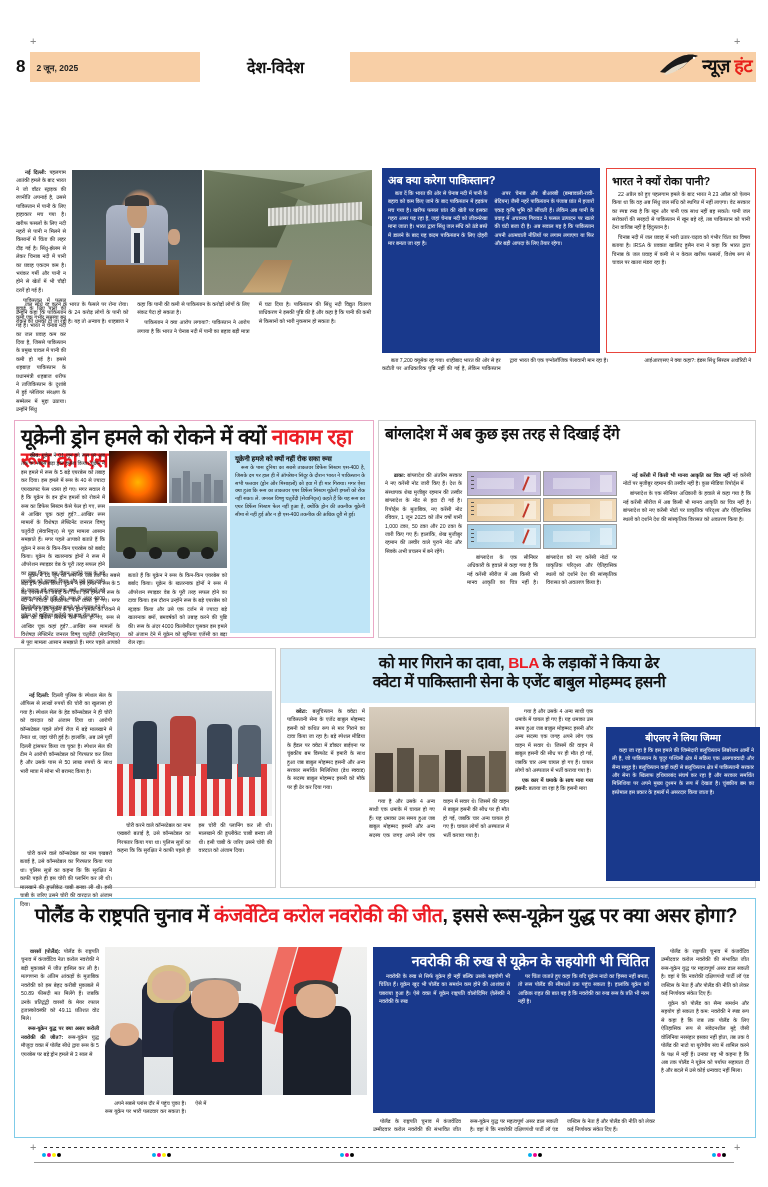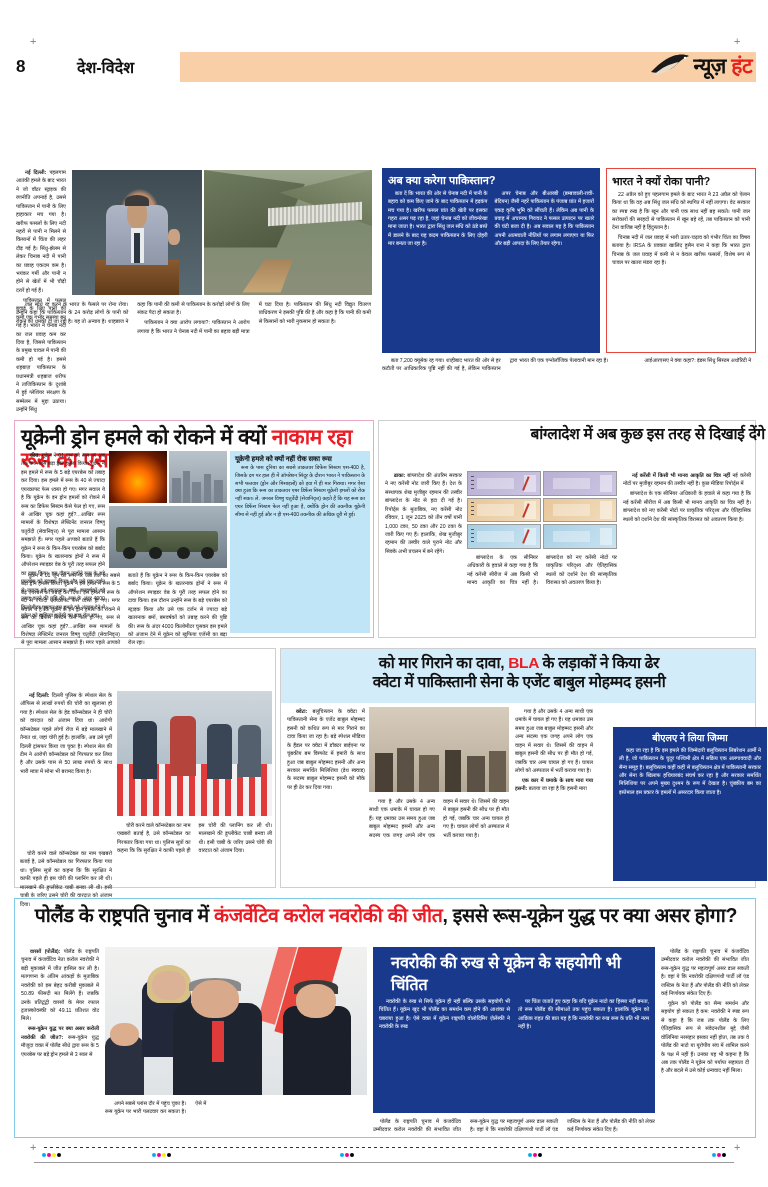--- a/index.html
+++ b/index.html
@@ -20,21 +20,21 @@
   .page-num { background:#fff; color:#111; font-weight:bold; font-size:17px;
     display:flex; align-items:center; padding:0 5px 0 2px; }
   .date-strip { background:#f8cfa6; flex:0 0 170px; display:flex; align-items:center;
     padding-left:6px; font-size:8.5px; font-weight:bold; color:#222; }
   .section-title { flex:0 0 150px; display:flex; align-items:center; justify-content:center;
     font-size:16px; font-weight:bold; color:#111; background:#fff; }
   .band-right { flex:1; background:#f8cfa6; position:relative; }
   .logo-wrap { position:absolute; right:4px; top:-6px; height:38px; display:flex;
     align-items:center; gap:2px; }
   .logo-bird { width:42px; height:26px; position:relative; }
-  .logo-text { font-size:21px; font-weight:bold; letter-spacing:-0.5px; }
+  .logo-text { font-size:18px; font-weight:bold; letter-spacing:-0.5px; }
   .logo-text .red { color:#e8211a; }
 
   
   .main-head { position:absolute; left:14px; top:84px; width:742px;
     font-size:31.5px; font-weight:bold; letter-spacing:-0.5px; line-height:1.08;
     text-align:center; white-space:nowrap; }
   .main-head .red { color:#ec1c24; }
 
   .sub-head { position:absolute; left:20px; top:134px; width:730px; height:22px;
     background:#5ec7f0; color:#111; font-size:12.5px; font-weight:bold;
@@ -187,20 +187,21 @@
 
 <div class="page">
 
   <div class="crop" style="left:30px;top:36px;">+</div>
   <div class="crop" style="left:734px;top:36px;">+</div>
   <div class="crop" style="left:30px;top:1142px;">+</div>
   <div class="crop" style="left:734px;top:1142px;">+</div>
 
   <div class="masthead">
     <div class="page-num">8</div>
+    <div class="date-strip">2 जून, 2025</div>
     <div class="section-title">देश-विदेश</div>
     <div class="band-right">
       <div class="logo-wrap">
         <div class="logo-bird">
           <svg viewBox="0 0 42 26" width="42" height="26">
             <path d="M2 20 C8 14, 14 8, 24 4 C30 2, 36 2, 40 4 C34 6, 30 10, 26 14 C20 19, 10 22, 2 20 Z" fill="#1b1b1b"></path>
             <path d="M6 22 C12 16, 20 12, 30 10 C26 15, 18 20, 8 23 Z" fill="#e8dcc8"></path>
             <circle cx="36" cy="6" r="1.2" fill="#fff"></circle>
           </svg>
         </div>
@@ -285,21 +286,21 @@
       <div class="bx">
           <p>रूस के पास दुनिया का सबसे ताकतवर डिफेंस सिस्टम एस-400 है, जिसके दम पर हाल ही में ऑपरेशन सिंदूर के दौरान भारत ने पाकिस्तान के सभी फत्तवार (ड्रोन और मिसाइलों) को हवा में ही मार गिराया। मगर ऐसा क्या हुआ कि रूस का ताकतवर एयर डिफेंस सिस्टम यूक्रेनी हमलों को रोक नहीं सका। ले. जनरल विष्णु चतुर्वेदी (सेवानिवृत्त) कहते हैं कि यह रूस का एयर डिफेंस सिस्टम फेल नहीं हुआ है, क्योंकि ड्रोन की तकनीक यूक्रेनी सीमा से नहीं हुई और न ही एस-400 तकनीक की अधिक दूरी से हुई।</p>
         </div>
     </div>
     <div class="col" style="left:6px;top:150px;width:206px;column-count:2;column-gap:8px;">
       <p>यूक्रेन ने 01 जून को रूस पर अब तक का सबसे बड़ा ड्रोन हमला किया। यूक्रेन ने इस हमले में रूस के 5 बड़े एयरबेस को तबाह कर दिया। इस हमले में रूस के 40 से ज्यादा एयरक्राफ्ट फेस ध्वस्त हो गए। मगर सवाल ये है कि यूक्रेन के इन ड्रोन हमलों को रोकने में रूस का डिफेंस सिस्टम कैसे फेल हो गए, रूस से आखिर चूक कहां हुई?...आखिर रूस मामलों के विशेषज्ञ लेफ्टिनेंट जनरल विष्णु चतुर्वेदी (सेवानिवृत्त) से पूरा मामला आसान समझाते हैं। मगर पहले आपको बताते हैं कि यूक्रेन ने रूस के किन-किन एयरबेस को बर्बाद किया। यूक्रेन के खतरनाक ड्रोनों ने रूस में ऑपरेशन स्पाइडर वेब के पूरी तरह सफल होने का दावा किया। इस दौरान उन्होंने रूस के बड़े एयरबेस को स्ट्राइक किया और उसे एक दर्जन से ज्यादा बड़े खतरनाक बमों, बमवर्षकों को तबाह करने की पुष्टि की। रूस के अंदर 4000 किलोमीटर घुसकर इस हमले को अंजाम देने में यूक्रेन को खुफिया एजेंसी का बड़ा रोल रहा।</p>
     </div>
   </div>
 
   <div class="frame frame-plain" style="left:378px;top:420px;width:378px;height:218px;">
-    <div class="hdl" style="position:absolute;left:20px;top:4px;width:366px;font-size:15.5px;text-align:right;line-height:1.18;">
+    <div class="hdl" style="position:absolute;left:6px;top:4px;width:366px;font-size:15.5px;text-align:left;line-height:1.18;">
       <div>बांग्लादेश में अब कुछ इस तरह से दिखाई देंगे</div>
     </div>
     <div class="col" style="left:6px;top:50px;width:77px;">
       <p class="first"><b class="lead">ढाका:</b> <span>बांग्लादेश की अंतरिम सरकार ने नए करेंसी नोट जारी किए हैं। देश के संस्थापक शेख मुजीबुर रहमान की तस्वीर बांग्लादेश के नोट से हटा दी गई है। रिपोर्ट्स के मुताबिक, नए करेंसी नोट रविवार, 1 जून 2025 को तीन वर्षों यानी 1,000 टका, 50 टका और 20 टका के जारी किए गए हैं। हालांकि, शेख मुजीबुर रहमान की तस्वीर वाले पुराने नोट और सिक्के अभी प्रचलन में बने रहेंगे।</span></p>
     </div>
     <div class="notes" style="left:88px;top:50px;width:150px;height:78px;">
       <div class="note v1">
           <div class="dots"></div>
           <div class="art"></div>
           <div class="band"></div>
@@ -375,21 +376,21 @@
       <div class="f" style="left:70%;width:13%;height:42%;background:#5b5245;"></div>
       <div class="f" style="left:86%;width:12%;height:48%;background:#6a5f4e;"></div>
     </div>
     <div class="col" style="left:88px;top:148px;width:140px;column-count:2;column-gap:8px;">
       <p class="first">गया है और उसके 4 अन्य साथी एक धमाके में घायल हो गए हैं। यह धमाका उस समय हुआ जब बाबुल मोहम्मद हसनी और अन्य सदस्य एक जगह अपने लोग एक वाहन में सवार थे। जिसमें की वाहन में बाबुल हसनी की सीध पर ही मौत हो गई, जबकि चार अन्य घायल हो गए हैं। घायल लोगों को अस्पताल में भर्ती कराया गया है।</p>
     </div>
     <div class="col" style="left:234px;top:58px;width:78px;">
       <p class="first">गया है और उसके 4 अन्य साथी एक धमाके में घायल हो गए हैं। यह धमाका उस समय हुआ जब बाबुल मोहम्मद हसनी और अन्य सदस्य एक जगह अपने लोग एक वाहन में सवार थे। जिसमें की वाहन में बाबुल हसनी की सीध पर ही मौत हो गई, जबकि चार अन्य घायल हो गए हैं। घायल लोगों को अस्पताल में भर्ती कराया गया है।</p>
       <p><b class="lead">एक कार में धमाके के साथ मारा गया हसनी:</b> <span>बताया जा रहा है कि हसनी मारा</span></p>
     </div>
-    <div class="box-blue" style="left:332px;top:78px;width:154px;height:154px;">
+    <div class="box-blue" style="left:325px;top:78px;width:154px;height:154px;">
       <div class="bt" style="font-size:9.5px;text-align:center;">बीएलए ने लिया जिम्मा</div>
       <div class="bx">
           <p>कहा जा रहा है कि इस हमले की जिम्मेदारी बलूचिस्तान लिबरेशन आर्मी ने ली है, जो पाकिस्तान के चुदूर पश्चिमी क्षेत्र में सक्रिय एक अलगाववादी और सैन्य समूह है। बलूचिस्तान कहीं कहीं से बलूचिस्तान क्षेत्र में पाकिस्तानी सरकार और सेना के खिलाफ हथियारबंद संघर्ष कर रहा है और सरकार समर्थित मिलिशिया पर अपने मुख्य दुश्मन के रूप में देखता है। चुंबकीय बम का इस्तेमाल इस प्रकार के हमलों में असरदार किया जाता है।</p>
         </div>
     </div>
   </div>
 
   <div class="frame frame-blue" style="left:14px;top:898px;width:742px;height:240px;">
     <div class="hdl" style="position:absolute;left:8px;top:6px;width:726px;font-size:19.5px;text-align:center;white-space:nowrap;">
       <span>पोलैंड के राष्ट्रपति चुनाव में </span><span class="red">कंजर्वेटिव करोल नवरोकी की जीत</span><span>, इससे रूस-यूक्रेन युद्ध पर क्या असर होगा?</span>
@@ -411,21 +412,21 @@
         <div class="bhead"></div>
       <div class="man"></div>
         <div class="mhair"></div>
         <div class="mhead"></div>
         <div class="mtie"></div>
     </div>
     <div class="col" style="left:90px;top:200px;width:262px;column-count:3;column-gap:9px;">
       <p class="first">अपने सबसे प्लांस दौर में पहुंच चुका है। रूस यूक्रेन पर भारी पलटवार कर सकता है। ऐसे में</p>
     </div>
     <div class="box-blue" style="left:358px;top:48px;width:282px;height:166px;">
-      <div class="bt" style="font-size:16px;text-align:left;margin-left:12px;">नवरोकी की रुख से यूक्रेन के सहयोगी भी चिंतित</div>
+      <div class="bt" style="font-size:14px;text-align:right;margin-left:12px;">नवरोकी की रुख से यूक्रेन के सहयोगी भी चिंतित</div>
       <div class="bx" style="column-count:2;column-gap:8px;">
         <p>नवरोकी के रुख से सिर्फ यूक्रेन ही नहीं बल्कि उसके सहयोगी भी चिंतित हैं। यूक्रेन खुद भी पोलैंड का समर्थन कम होने की आशंका से घबराया हुआ है। ऐसे वक्त में यूक्रेन राष्ट्रपति वोलोदिमिर ज़ेलेंस्की ने नवरोकी के रुख</p>
         <p>पर चिंता जताते हुए कहा कि यदि यूक्रेन नाटो का हिस्सा नहीं बनता, तो रूस पोलैंड की सीमाओं तक पहुंच सकता है। हालांकि यूक्रेन को आक्रिक राहत की बात यह है कि नवरोकी का रुख रूस के प्रति भी नरम नहीं है।</p>
       </div>
     </div>
     <div class="col" style="left:646px;top:48px;width:88px;">
       <p class="first">पोलैंड के राष्ट्रपति चुनाव में कंजर्वेटिव उम्मीदवार करोल नवरोकी की संभावित जीत रूस-यूक्रेन युद्ध पर महत्वपूर्ण असर डाल सकती है। वहां ये कि नवरोकी दक्षिणपंथी पार्टी लॉ एंड जस्टिस के नेता हैं और पोलैंड की नीति को लेकर कई निर्णायक संकेत दिए हैं।</p>
       <p>यूक्रेन को पोलैंड का सैन्य समर्थन और सहयोग हो सकता है कम: नवरोकी ने स्पष्ट रूप से कहा है कि जब तक पोलैंड के लिए ऐतिहासिक रूप से संवेदनशील मुद्दे जैसी वोलिनिया नरसंहार इसका नहीं होता, तब तक वे पोलैंड की नाटो या यूरोपीय संघ में शामिल करने के पक्ष में नहीं हैं। उनका यह भी कहना है कि अब तक पोलैंड ने यूक्रेन को पर्याप्त सहायता दी है और बदले में उसे कोई धन्यवाद नहीं मिला।</p>
     </div>
     <div class="col" style="left:358px;top:218px;width:282px;column-count:3;column-gap:9px;">

